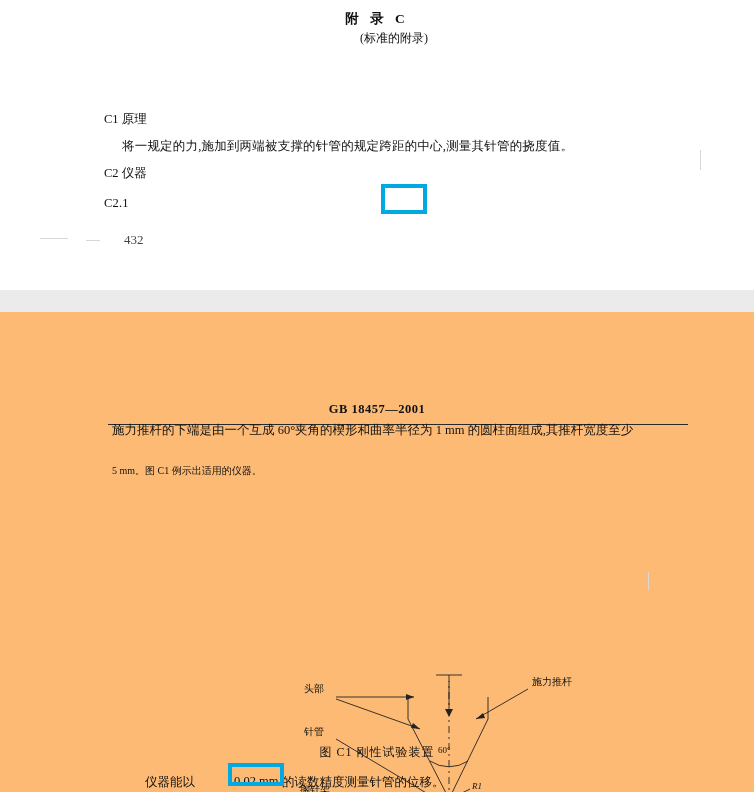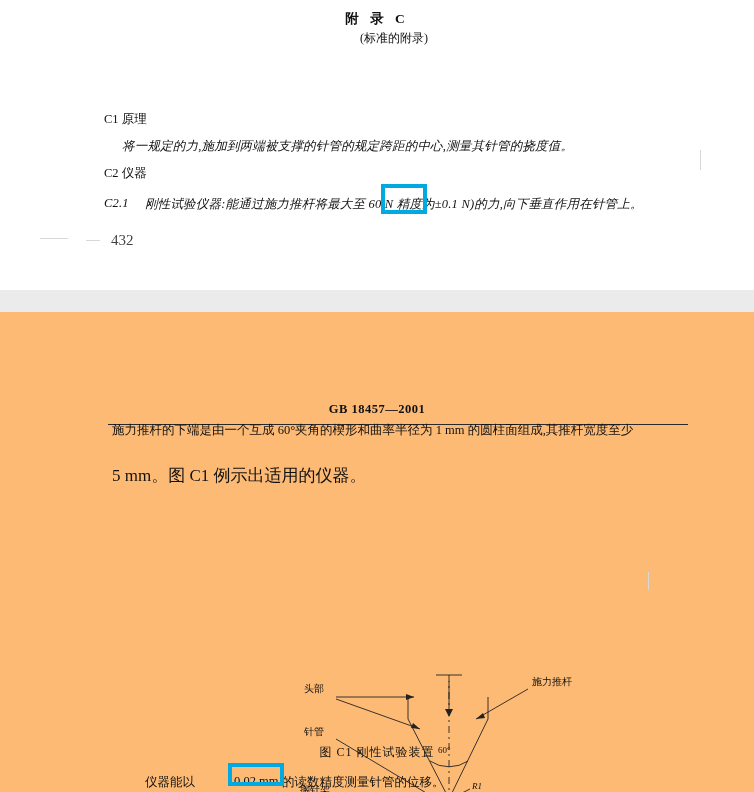--- a/index.html
+++ b/index.html
@@ -67,30 +67,29 @@
     white-space: nowrap;
   }
   .sec-c1 { top: 111px; left: 104px; }
   .sec-c2 { top: 165px; left: 104px; }
   .body-line {
     position: absolute;
     font-size: 12.5px;
     font-family: "Liberation Serif", serif;
     white-space: nowrap;
     letter-spacing: 0.2px;
-    font-style: italic;
   }
   .c1-text { top: 138px; left: 122px; }
   .c21-label { top: 196px; left: 104px; }
   .c21-text { top: 196px; left: 145px; }
   .page-num {
     position: absolute;
     top: 232px;
-    left: 111px;
-    font-size: 15px;
+    left: 124px;
+    font-size: 13px;
     color: #444;
     font-family: "Liberation Serif", serif;
   }
   .gutter {
     position: absolute;
     left: 0;
     top: 290px;
     width: 754px;
     height: 22px;
     background: #ebebeb;
@@ -117,21 +116,21 @@
   }
   .rule {
     position: absolute;
     left: 108px;
     top: 112px;
     width: 580px;
     height: 1px;
     background: #2a2a2a;
   }
   .p2-line1 { position: absolute; top: 110px; left: 112px; font-size: 12.5px; white-space: nowrap; }
-  .p2-line2 { position: absolute; top: 152px; left: 112px; font-size: 17px; white-space: nowrap; }
+  .p2-line2 { position: absolute; top: 152px; left: 112px; font-size: 10px; white-space: nowrap; }
   .fig-caption {
     position: absolute;
     top: 432px;
     left: 0;
     width: 754px;
     text-align: center;
     font-size: 12px;
     font-family: "Liberation Serif", serif;
     letter-spacing: 1px;
   }
@@ -172,21 +171,20 @@
 
     <div class="annex-title">附 录 C</div>
     <div class="annex-sub">(标准的附录)</div>
 
     <div class="sec-head sec-c1">C1  原理</div>
     <div class="body-line c1-text">将一规定的力,施加到两端被支撑的针管的规定跨距的中心,测量其针管的挠度值。</div>
 
     <div class="sec-head sec-c2">C2  仪器</div>
 
     <div class="body-line c21-label">C2.1</div>
-    <div class="body-line c21-text">刚性试验仪器:能通过施力推杆将最大至 60 N 精度为±0.1 N)的力,向下垂直作用在针管上。</div>
 
     <div class="page-num">432</div>
 
     <div class="faint-mark" style="left:40px; top:238px; width:28px; height:1px;"></div>
     <div class="faint-mark" style="left:86px; top:240px; width:14px; height:1px;"></div>
     <div class="faint-mark" style="left:700px; top:150px; width:1px; height:20px;"></div>
 
     <div class="highlight hl-1"></div>
   </div>
 

